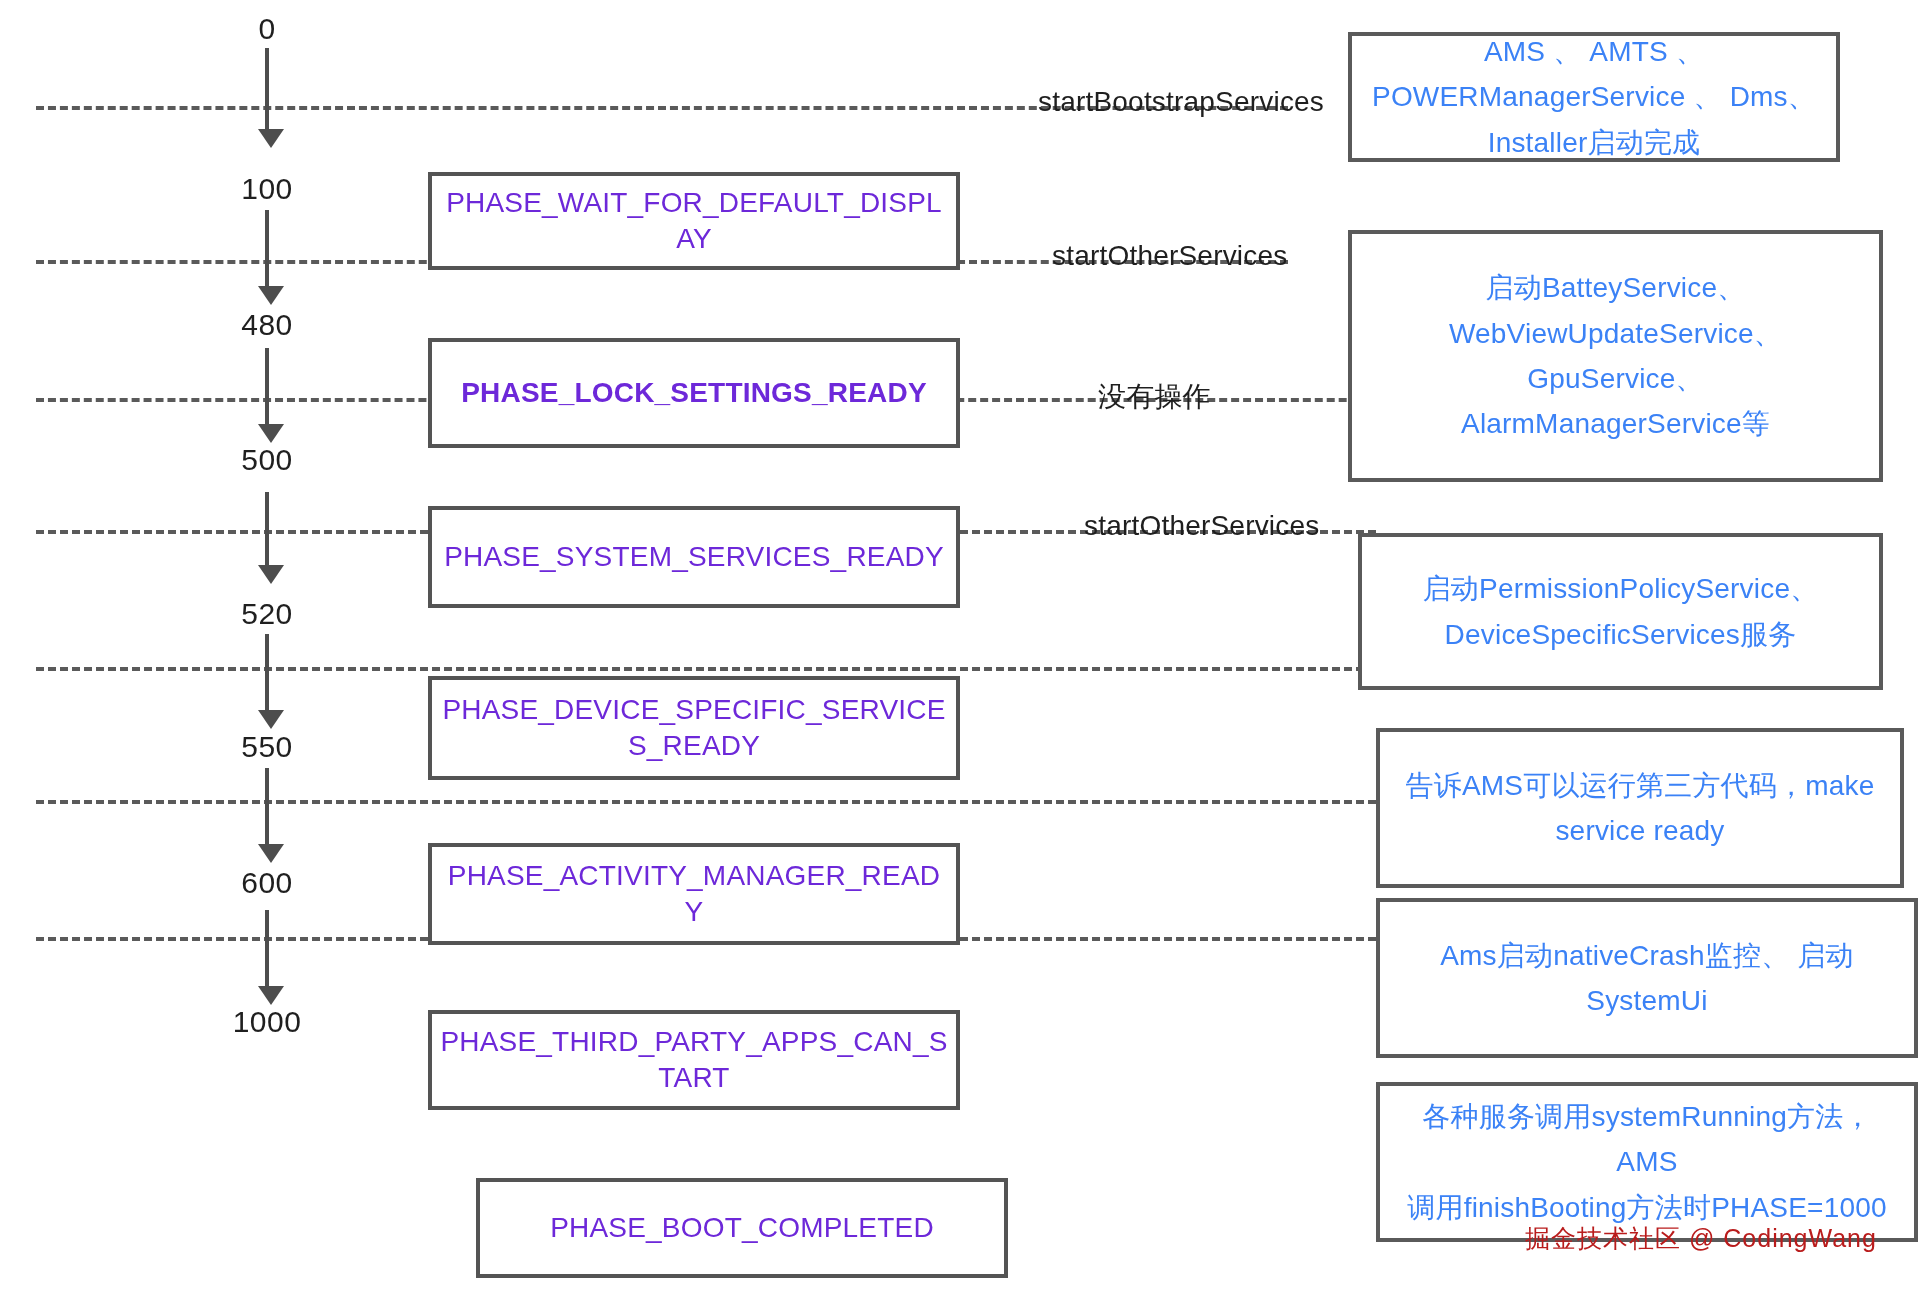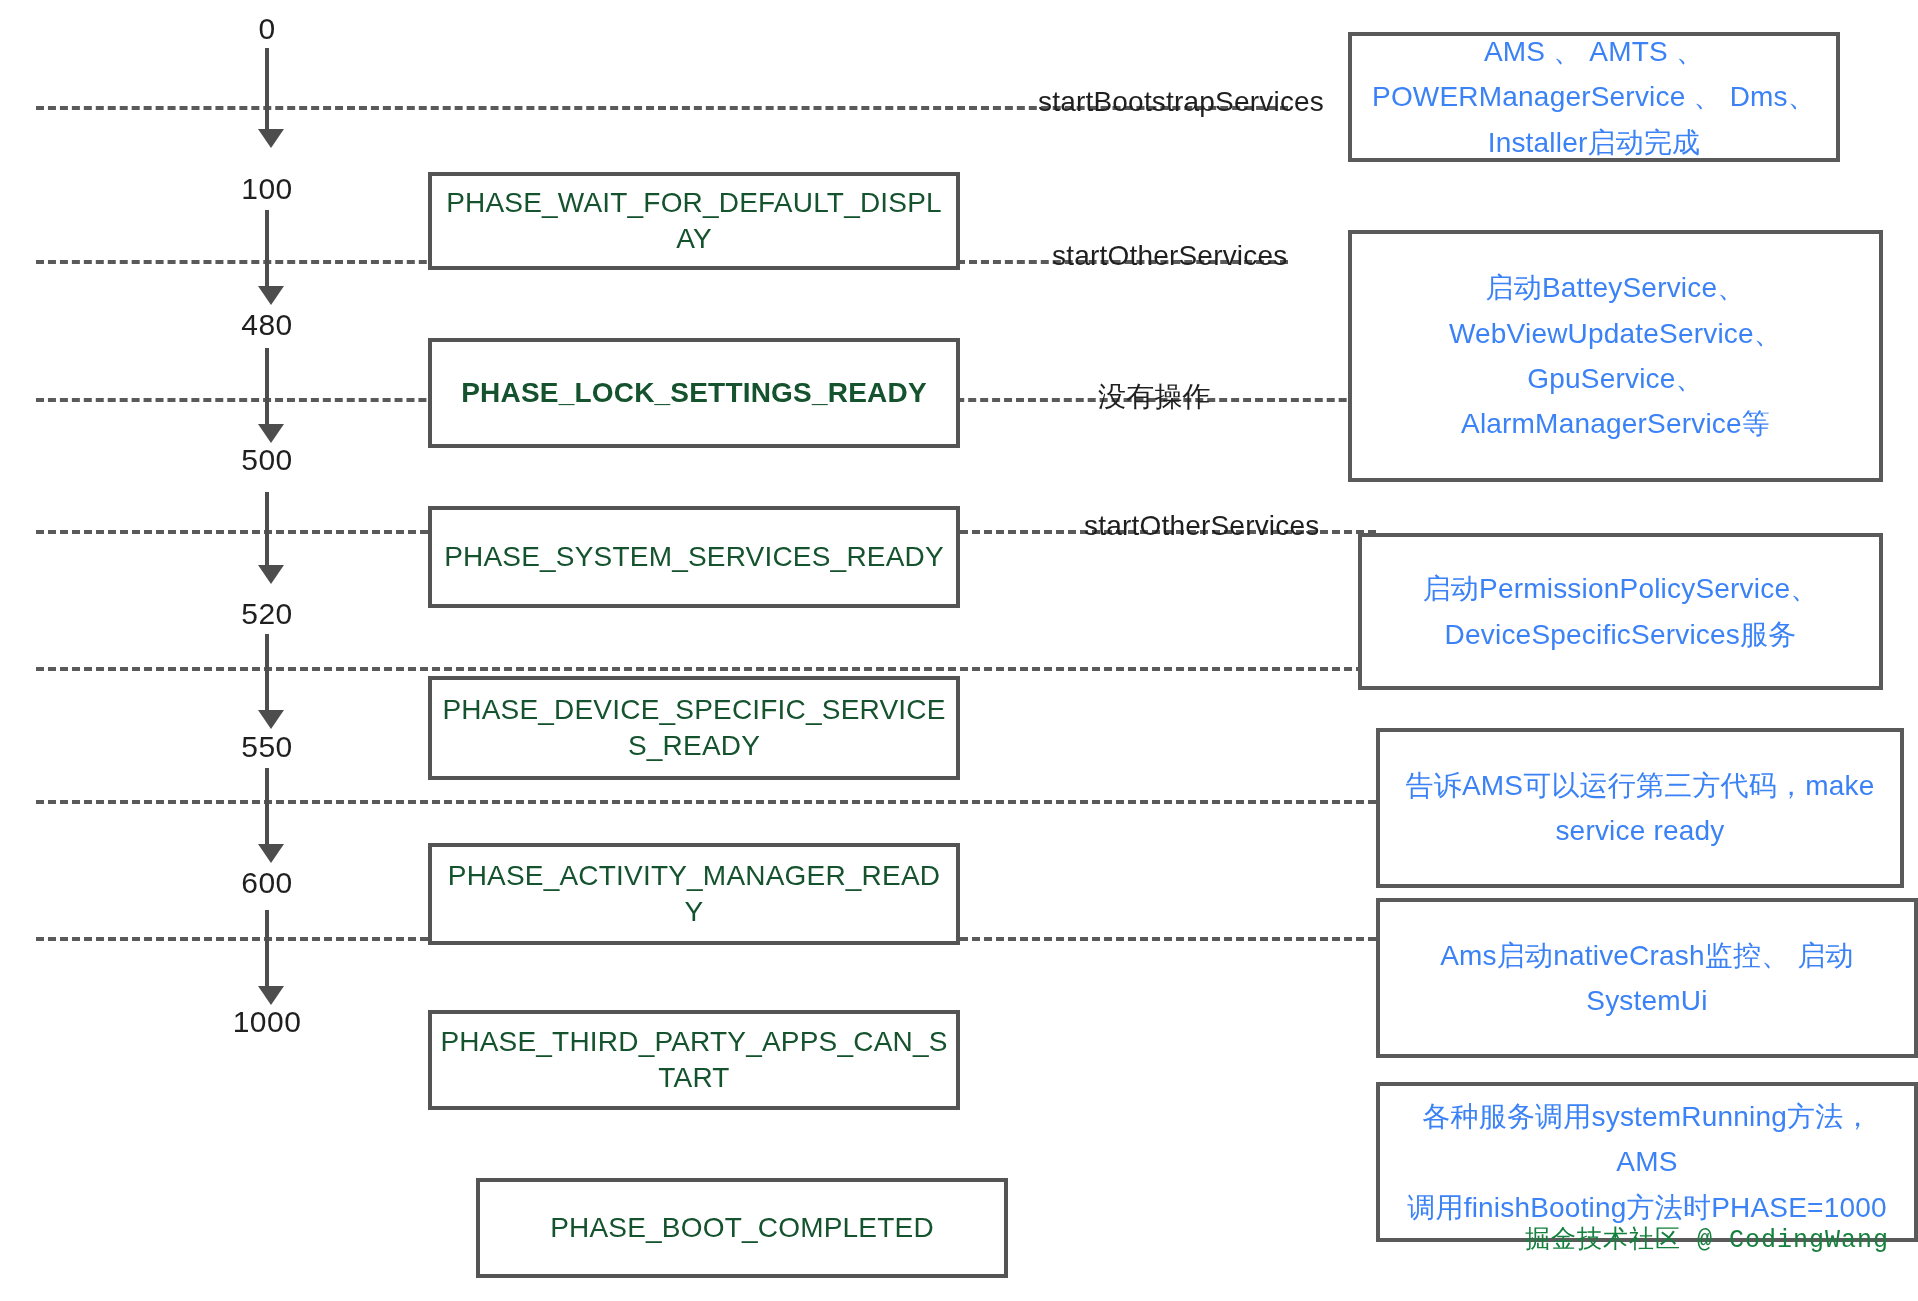--- a/index.html
+++ b/index.html
@@ -59,21 +59,21 @@
     border: 4px solid #545454;
     background: #ffffff;
     display: flex;
     align-items: center;
     justify-content: center;
     text-align: center;
     padding: 4px 8px;
   }
   .phase-box .phase-text {
     font-size: 28px;
-    color: #14532d;
+    color: #6d28d9;
     line-height: 1.28;
     letter-spacing: 0.2px;
     word-break: break-all;
   }
 
   
   .line-label {
     position: absolute;
     font-size: 28px;
     color: #1f1f1f;
@@ -97,24 +97,23 @@
     font-size: 28px;
     color: #3b82f6;
     line-height: 1.62;
     letter-spacing: 0.2px;
   }
 
   
   .watermark {
     position: absolute;
     font-size: 25px;
-    color: #15803d;
+    color: #b91c1c;
     white-space: nowrap;
     letter-spacing: 1px;
-    font-family: Liberation Mono, monospace;
   }
 </style>
 </head>
 <body>
 
 <div id="canvas">
 
   <div class="dashed-line" style="left:36px; top:106px; width:1252px;"></div>
   <div class="dashed-line" style="left:36px; top:260px; width:1252px;"></div>
   <div class="dashed-line" style="left:36px; top:398px; width:1478px;"></div>

